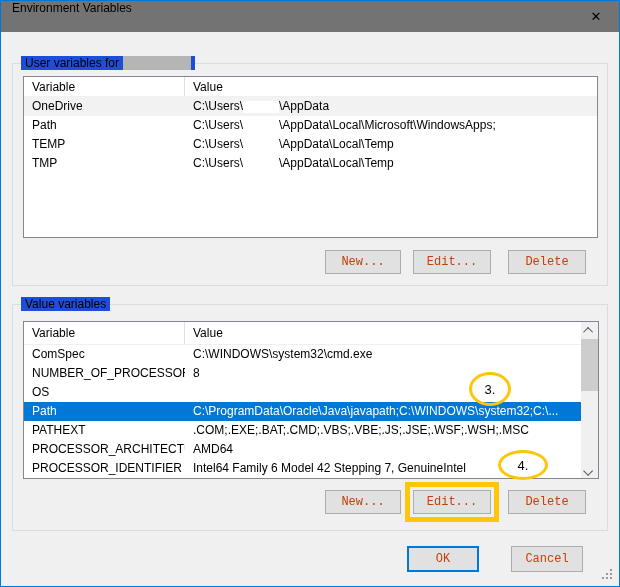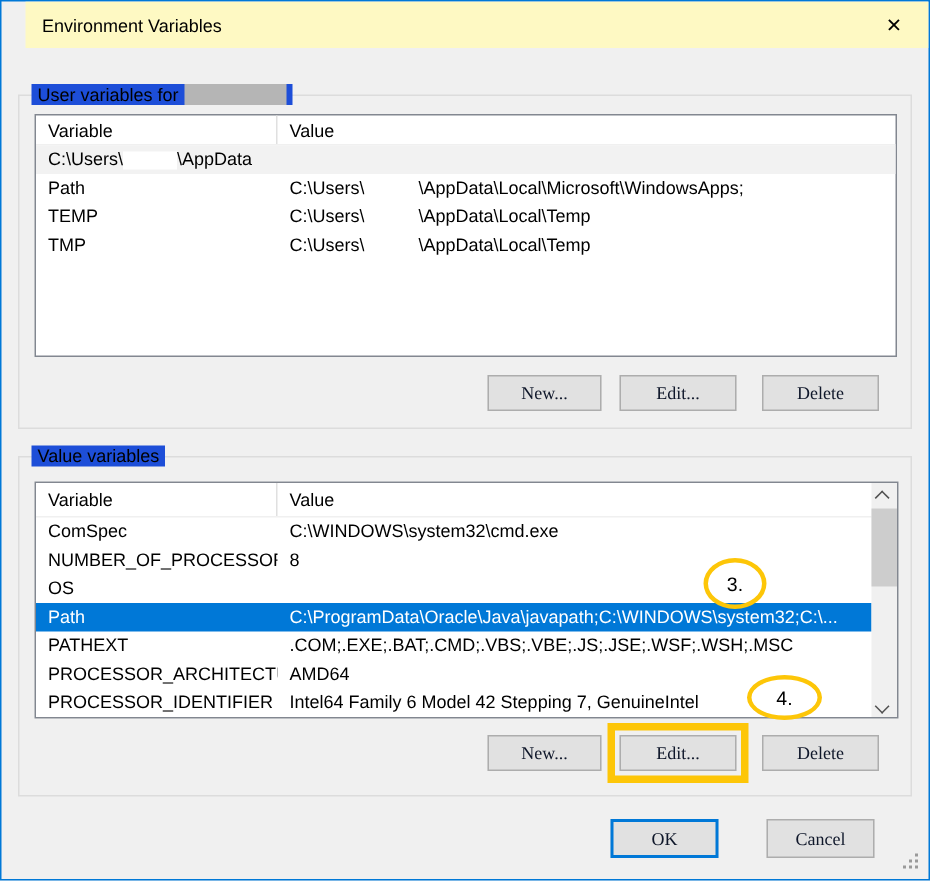--- a/index.html
+++ b/index.html
@@ -1,20 +1,20 @@
 <!DOCTYPE html>
 <html><head>
 <meta charset="utf-8">
 <style>
   *{box-sizing:border-box;margin:0;padding:0}
   html,body{width:620px;height:587px;overflow:hidden}
   body{font-family:"Liberation Sans",sans-serif;font-size:12px;color:#000}
   #dialog{position:absolute;inset:0;background:#f0f0f0;border:1px solid #0078d7;overflow:hidden}
 
-  .titlebar{position:absolute;left:16px;top:0;right:0;height:31px;background:#fef9c3;display:flex;align-items:center}
+  .titlebar{position:absolute;left:0;top:0;right:0;height:31px;background:#737373;display:flex;align-items:flex-start}
   .title{padding-left:11px}
   .close{position:absolute;right:1px;top:1px;width:44px;height:28px;display:flex;align-items:center;justify-content:center;font-size:13px;cursor:pointer}
 
   .group{position:absolute;border:1px solid #dcdcdc}
   #user-group{left:11px;top:62px;width:596px;height:223px}
   #system-group{left:11px;top:303px;width:596px;height:227px}
   .group-label{position:absolute;top:-8px;left:8px;background:#1d4ed8;padding:0 4px;display:flex;align-items:center;gap:4px;white-space:nowrap}
   .redact-label{display:inline-block;width:68px;height:14px;background:#b5b5b5}
 
   .listbox{position:absolute;background:#fff;border:1px solid #828790}
@@ -32,21 +32,21 @@
   .redact-inline{display:inline-block;width:36px;height:12px;background:#fff;vertical-align:middle}
 
   .scrollbar{position:absolute;top:0;right:0;width:17px;height:100%;background:#f0f0f0;display:flex;flex-direction:column;align-items:center}
   .scroll-btn{height:17px;width:17px;flex:none;display:flex;align-items:center;justify-content:center}
   .scroll-thumb{width:17px;height:52px;flex:none;background:#cdcdcd}
   .scroll-spacer{flex:1}
   .chev{width:7px;height:7px;border-left:1px solid #505050;border-top:1px solid #505050}
   .chev.up{transform:rotate(45deg) translateY(2px)}
   .chev.down{transform:rotate(225deg) translateY(-2px)}
 
-  button.btn{position:absolute;height:24px;background:#e1e1e1;border:1px solid #adadad;font-family:Liberation Serif, serif;font-size:12px;color:#0f172a;cursor:pointer}
+  button.btn{position:absolute;height:24px;background:#e1e1e1;border:1px solid #adadad;font-family:Liberation Mono, monospace;font-size:12px;color:#c2410c;cursor:pointer}
   #user-new{left:324px;top:249px;width:76px}
   #user-edit{left:412px;top:249px;width:78px}
   #user-delete{left:507px;top:249px;width:78px}
   #sys-new{left:324px;top:489px;width:76px}
   #sys-edit{left:412px;top:489px;width:78px}
   #sys-delete{left:507px;top:489px;width:78px}
   #ok-btn{left:406px;top:545px;width:72px;height:26px;border:2px solid #0078d7}
   #cancel-btn{left:510px;top:545px;width:72px;height:26px}
 
   #edit-highlight{position:absolute;left:404px;top:481px;width:94px;height:40px;border:5px solid #fdc608;background:transparent;pointer-events:none;z-index:5}
@@ -77,20 +77,21 @@
     </div>
   </div>
 
   <div class="listbox" id="user-listbox">
     <div class="lb-header">
       <span class="c-var">Variable</span>
       <span class="c-val">Value</span>
     </div>
     <div class="lb-body">
         <div class="lb-row subtle">
+          <span class="c-var">OneDrive</span>
           <span class="c-val"><span>C:\Users\</span><span class="redact-inline"></span><span>\AppData</span></span>
         </div>
         <div class="lb-row">
           <span class="c-var">Path</span>
           <span class="c-val"><span>C:\Users\</span><span class="redact-inline"></span><span>\AppData\Local\Microsoft\WindowsApps;</span></span>
         </div>
         <div class="lb-row">
           <span class="c-var">TEMP</span>
           <span class="c-val"><span>C:\Users\</span><span class="redact-inline"></span><span>\AppData\Local\Temp</span></span>
         </div>

